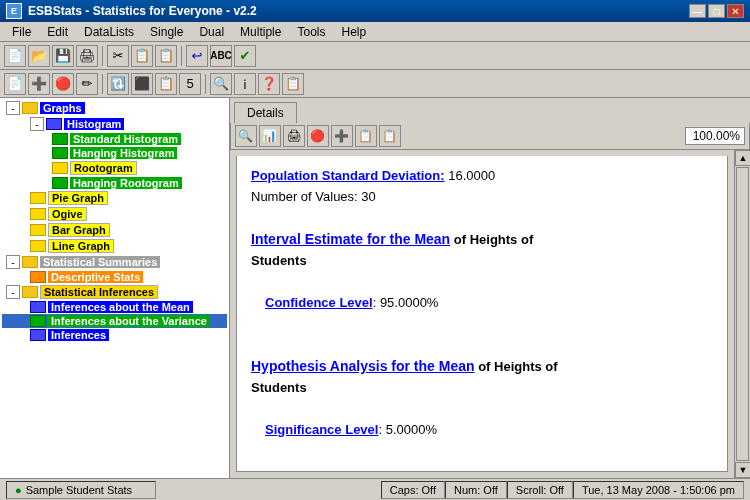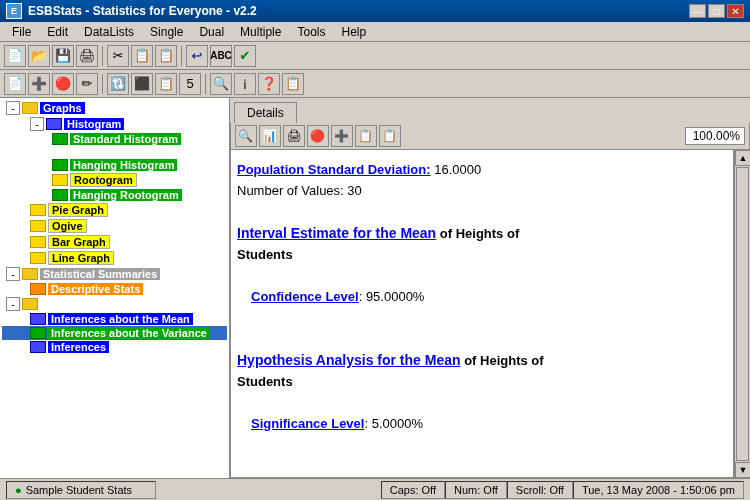--- a/index.html
+++ b/index.html
@@ -139,22 +139,22 @@
       padding: 1px 4px;
       font-size: 12px;
       min-width: 60px;
       text-align: right;
     }
 
     
     .content-area {
       flex: 1;
       background: white;
-      margin: 0;
-      padding: 10px 6px;
+      margin: 6px;
+      padding: 10px 14px;
       overflow-y: auto;
       border: 1px solid #888;
       border-top: none;
       font-size: 13px;
       line-height: 1.6;
     }
     .content-area .section-title {
       color: blue;
       text-decoration: underline;
       font-weight: bold;
@@ -297,21 +297,21 @@
         <span class="tree-expander">-</span>
         <span class="tree-folder-icon" style="background:#4444ff;border-color:#0000aa;"></span>
         <span class="lbl-blue tree-label">Histogram</span>
       </div>
 
       <div class="tree-node" style="padding-left:50px;">
         <span class="tree-folder-icon" style="background:#00aa00;border-color:#007700;"></span>
         <span class="lbl-green tree-label">Standard Histogram</span>
       </div>
 
-      <div class="tree-node" style="padding-left:50px;margin-top:12px;">
+      <div class="tree-node" style="padding-left:50px;">
         <span class="tree-folder-icon" style="background:#00aa00;border-color:#007700;"></span>
         <span class="lbl-green tree-label">Hanging Histogram</span>
       </div>
 
       <div class="tree-node" style="padding-left:50px;">
         <span class="tree-folder-icon" style="background:#ffd700;border-color:#bba000;"></span>
         <span class="lbl-yellow tree-label">Rootogram</span>
       </div>
 
       <div class="tree-node" style="padding-left:50px;">
@@ -346,20 +346,21 @@
       </div>
 
       <div class="tree-node" style="padding-left:28px;align-items:flex-end;">
         <span class="tree-folder-icon" style="background:#ff8c00;border-color:#c06000;"></span>
         <span class="lbl-orange tree-label">Descriptive Stats</span>
       </div>
 
       <div class="tree-node" style="padding-left:4px;">
         <span class="tree-expander">-</span>
         <span class="tree-folder-icon"></span>
+        <span style="background:#ffd700;color:black;padding:0 3px;font-size:11px;font-weight:bold;border:1px solid #aaa;" class="tree-label">Statistical Inferences</span>
       </div>
 
       <div class="tree-node" style="padding-left:28px;">
         <span class="tree-folder-icon" style="background:#4444ff;border-color:#0000aa;"></span>
         <span class="lbl-blue tree-label">Inferences about the Mean</span>
       </div>
 
       <div class="tree-node" style="padding-left:28px; background: #316ac5;">
         <span class="tree-folder-icon" style="background:#00aa00;border-color:#007700;"></span>
         <span class="lbl-green tree-label">Inferences about the Variance</span>

